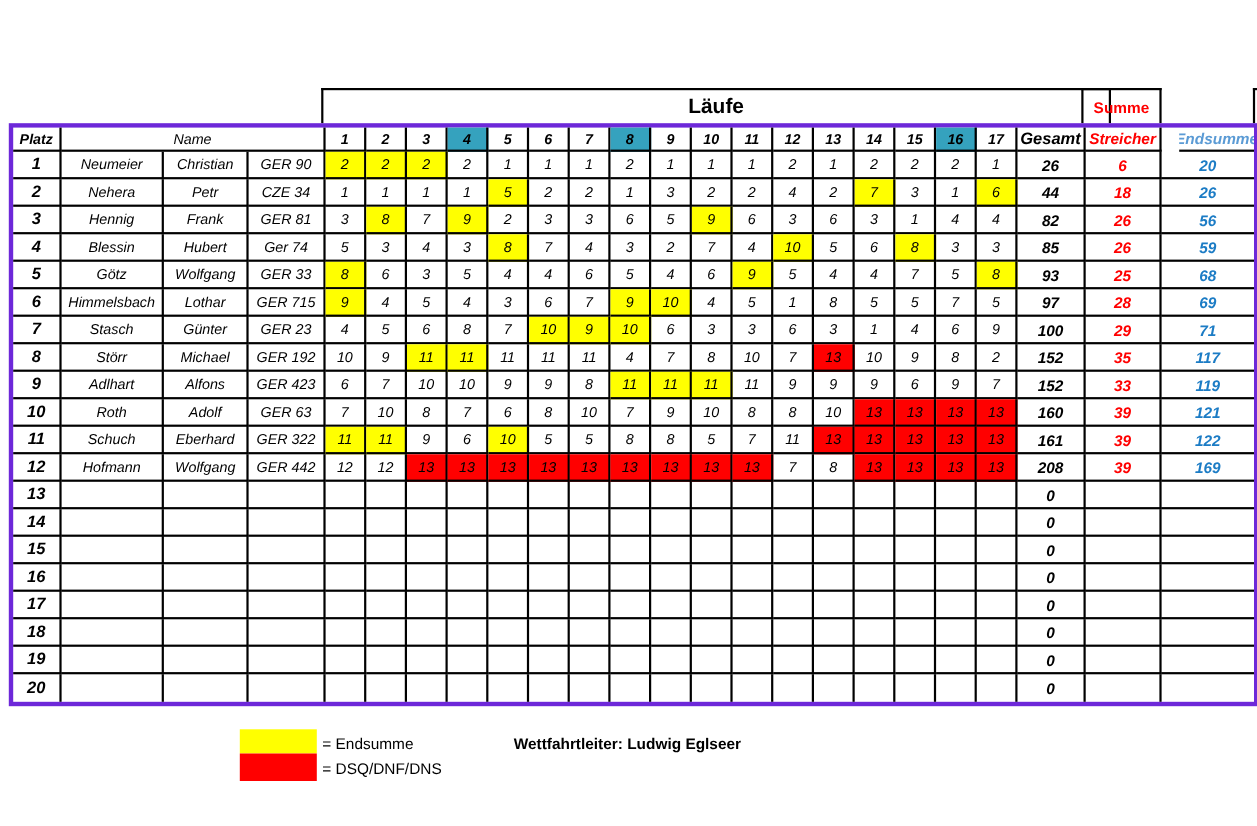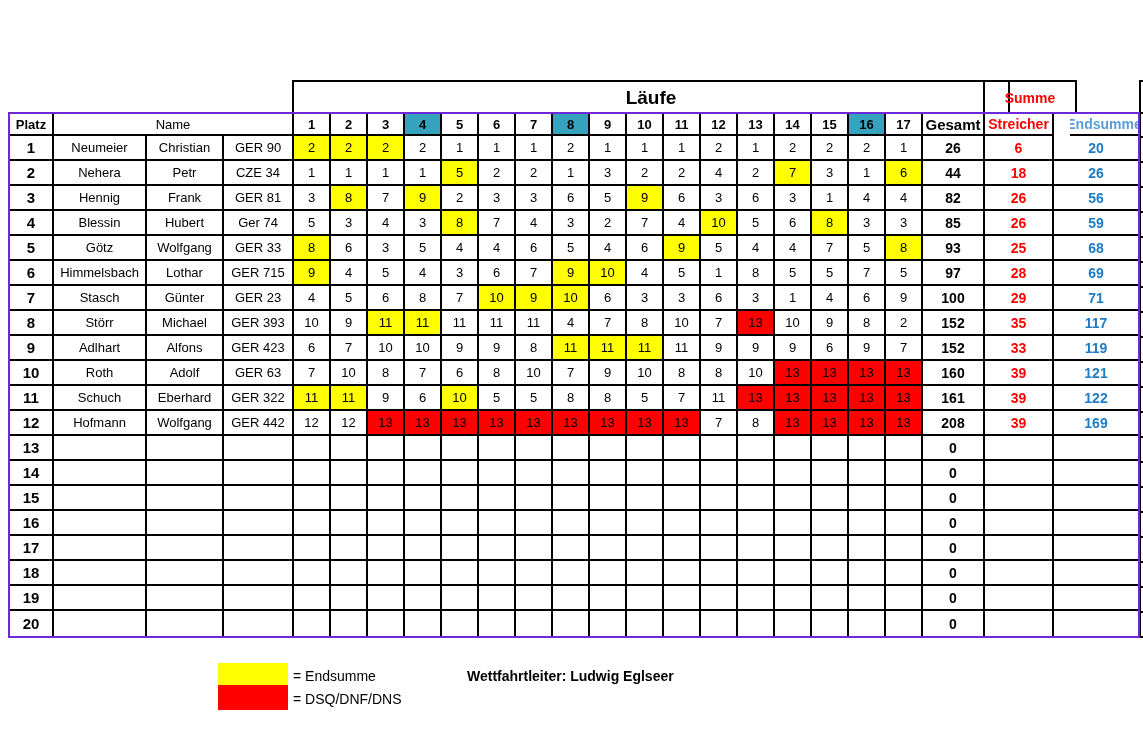--- a/index.html
+++ b/index.html
@@ -10,37 +10,37 @@
   .title-main { position:absolute; top:24px; left:296px; font-size:26px; font-weight:700; white-space:nowrap; }
   .title-dates { position:absolute; top:24px; left:811px; font-size:26px; font-weight:700; white-space:nowrap; }
 
   .laeufe-box {
     position:absolute; left:292px; top:80px; width:718px; height:34px; box-sizing:border-box;
     border:2px solid #000; border-bottom:none;
     display:flex; align-items:center; justify-content:center;
     font-weight:700; font-size:19px;
   }
   .summe-box {
-    position:absolute; left:983px; top:80px; width:94px; height:34px; box-sizing:border-box;
+    position:absolute; left:983px; top:80px; width:73px; height:34px; box-sizing:border-box;
     border:2px solid #000; border-bottom:none;
     display:flex; align-items:center; justify-content:center;
     font-weight:700; font-size:14px; color:var(--redtext);
   }
   .sliver {
     position:absolute; left:1139px; top:80px; width:4px; box-sizing:border-box;
     border-left:2px solid #000; border-top:2px solid #000;
   }
   .sliver .seg { box-sizing:border-box; border-bottom:2px solid #000; }
 
   .grid {
     position:absolute; left:8px; top:112px;
     display:grid;
     grid-template-columns:44px 93px 77px 70px repeat(17, 37px) 62px 69px 84px;
     grid-template-rows:22px repeat(20, 25px);
-    border:2px solid #6d28d9; width:fit-content; background:#fff;
+    border:4px solid #6d28d9; width:fit-content; background:#fff;font-style:italic;
   }
   .c {
     display:flex; align-items:center; justify-content:center; box-sizing:border-box;
     border-right:2px solid #000; border-bottom:2px solid #000;
     font-size:13px; overflow:hidden; white-space:nowrap;
   }
   .last-col { border-right:none; }
   .last-row { border-bottom:none; }
   .platz-h { font-weight:700; font-size:13px; }
   .race-h { font-weight:700; }
@@ -287,21 +287,21 @@
       <div class="c ">1</div>
       <div class="c ">4</div>
       <div class="c ">6</div>
       <div class="c ">9</div>
       <div class="c gesamt-v">100</div>
       <div class="c streicher-v">29</div>
       <div class="c endsumme-v last-col">71</div>
       <div class="c platz-v">8</div>
       <div class="c ">Störr</div>
       <div class="c ">Michael</div>
-      <div class="c ">GER 393</div>
+      <div class="c ">GER 192</div>
       <div class="c ">10</div>
       <div class="c ">9</div>
       <div class="c  y">11</div>
       <div class="c  y">11</div>
       <div class="c ">11</div>
       <div class="c ">11</div>
       <div class="c ">11</div>
       <div class="c ">4</div>
       <div class="c ">7</div>
       <div class="c ">8</div>

